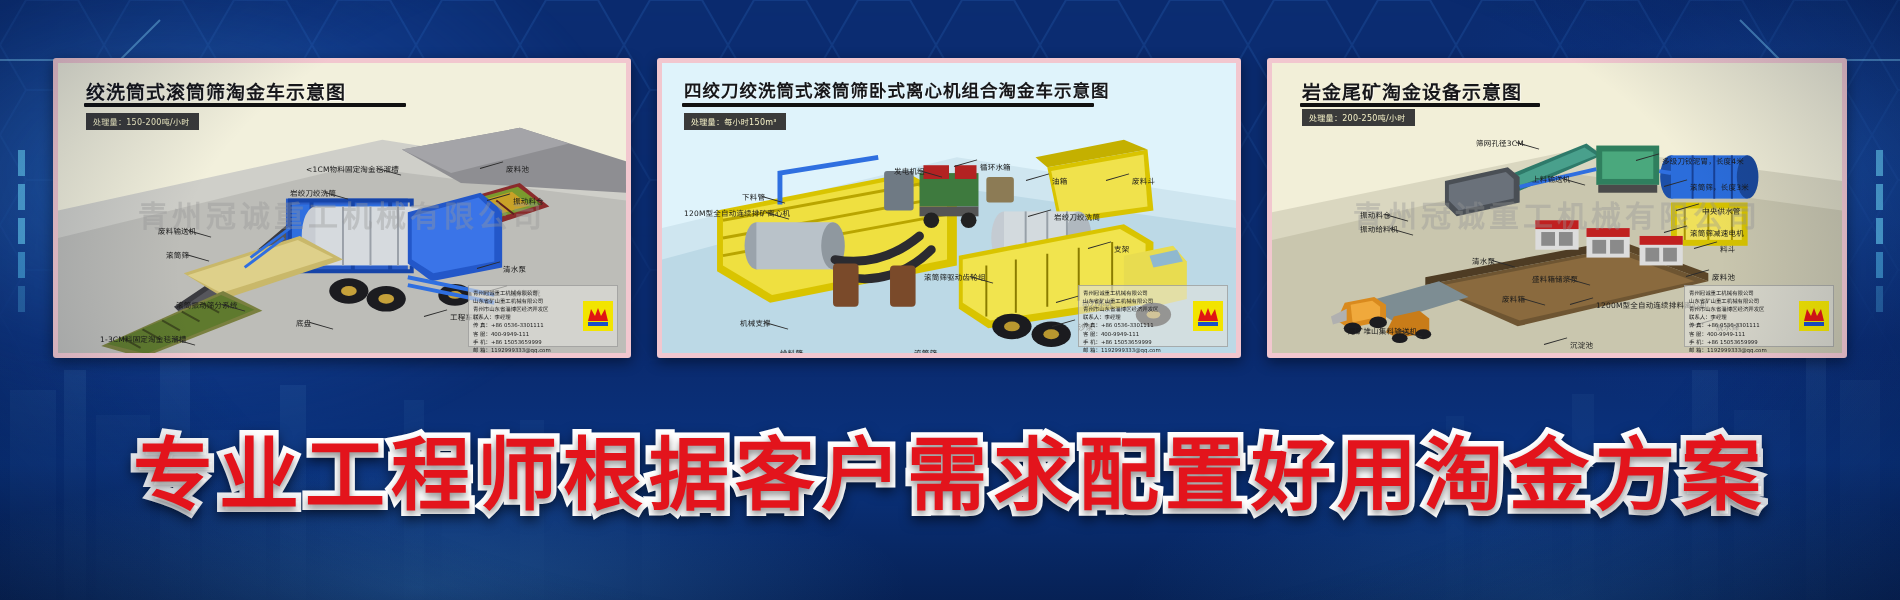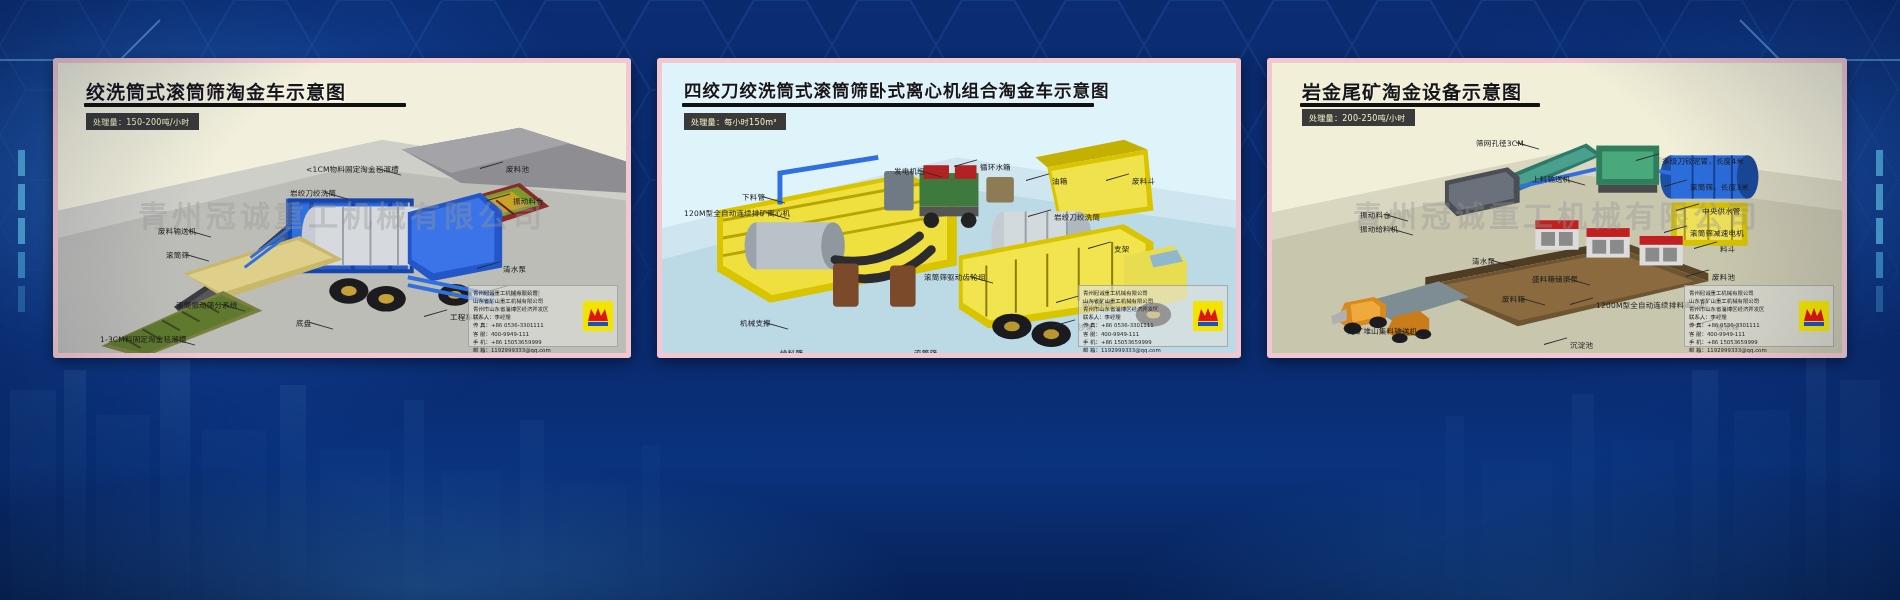--- a/index.html
+++ b/index.html
@@ -691,15 +691,19 @@
         <svg class="contact-logo" viewBox="0 0 30 30">
           <rect width="30" height="30" fill="#f2e400"></rect>
           <path d="M5 20 L8 8 L12 15 L15 7 L18 15 L22 8 L25 20 Z" fill="#e01414"></path>
           <rect x="5" y="21" width="20" height="4" fill="#1b4fc9"></rect>
         </svg>
       </div>
     </div>
 
   </div>
 
+  <div class="headline-wrap">
+    <div class="headline-shadow">专业工程师根据客户需求配置好用淘金方案</div>
+    <div class="headline headline-top">专业工程师根据客户需求配置好用淘金方案</div>
+  </div>
 
   <div class="edge-vignette"></div>
 </div>
 
 </body></html>

